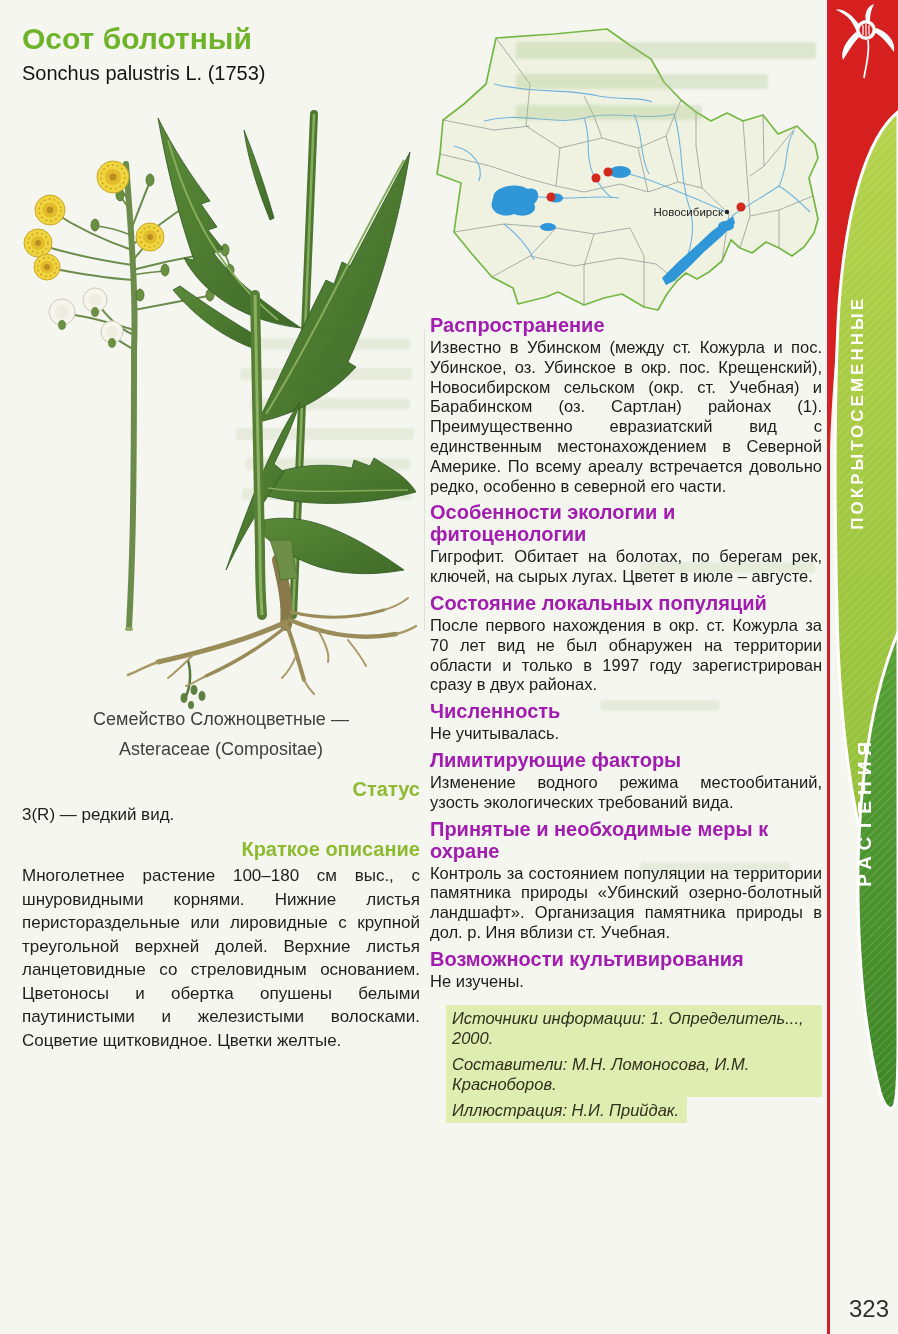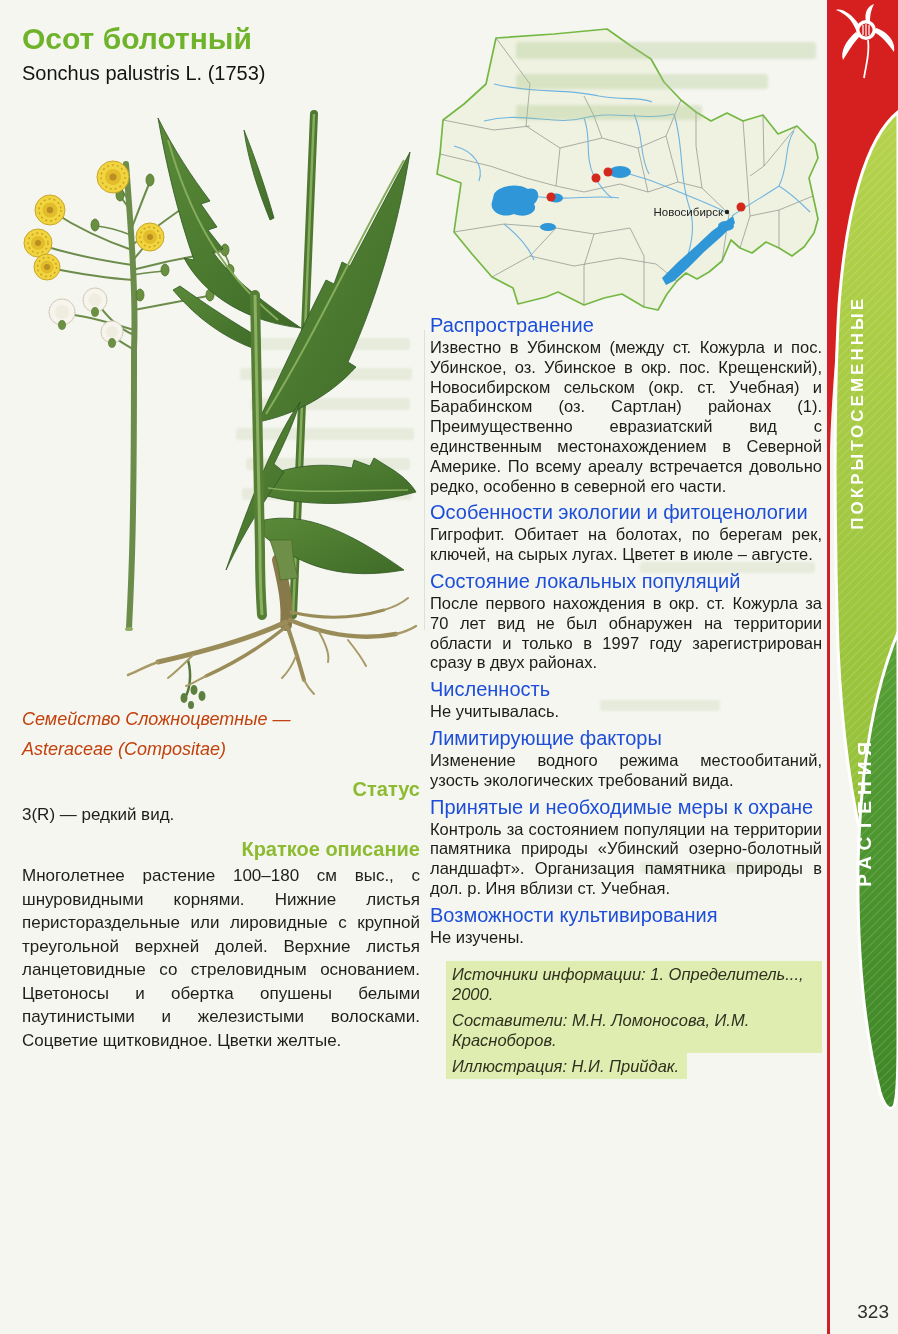--- a/index.html
+++ b/index.html
@@ -11,43 +11,43 @@
   .title{position:absolute;left:22px;top:22px;font-size:30px;font-weight:bold;color:#6fb32a;letter-spacing:0;}
   .latin{position:absolute;left:22px;top:62px;font-size:20px;font-weight:normal;color:#141414;}
   
   .ghost{position:absolute;background:rgba(168,196,136,0.32);filter:blur(1.5px);border-radius:3px;z-index:3;}
   .ghost2{position:absolute;background:rgba(160,190,130,0.18);filter:blur(1.2px);border-radius:3px;z-index:0;}
   
   .plant-wrap{position:absolute;left:8px;top:100px;width:415px;height:610px;z-index:1;}
   .divider{position:absolute;left:424px;top:330px;width:1px;height:300px;background:rgba(60,70,50,0.12);}
   
   .left-block{position:absolute;left:22px;top:704px;width:398px;}
-  .family{font-style:italic;font-size:18px;line-height:30px;color:#c2410c;}
+  .family{font-size:18px;line-height:30px;color:#404040;text-align:center;}
   .g-head{font-size:20px;line-height:22px;font-weight:600;color:#8cbb31;margin:0;text-align:right;}
   .left-block .g-head.status{margin-top:14px;}
   .left-block .status-text{font-size:17px;margin-top:5px;color:#1e1e1c;}
   .left-block .g-head.descr{margin-top:13px;}
   .descr-text{margin-top:4px;font-size:17px;line-height:23.5px;text-align:justify;color:#1e1e1c;}
   
   .map-wrap{position:absolute;left:434px;top:26px;width:388px;height:288px;z-index:2;}
   .right-col{position:absolute;left:430px;top:314px;width:392px;z-index:2;}
-  .sec h3{font-size:20px;line-height:22px;font-weight:400;color:#1d4ed8;margin:5px 0 2px 0;}
+  .sec h3{font-size:20px;line-height:22px;font-weight:700;color:#a21caf;margin:5px 0 2px 0;}
   .sec:first-child h3{margin-top:0;}
   .sec p{margin:0;font-size:16.5px;line-height:19.8px;text-align:justify;color:#1c1c1a;}
   .sources{margin-top:13px;font-style:italic;font-size:16.5px;line-height:20px;color:#30301f;margin-left:16px;}
   .sources div{display:inline-block;background:#dfeeb0;padding:3px 8px 3px 6px;margin:0 0 0 0;}
   
   .sidebar{position:absolute;left:822px;top:0;width:76px;height:1334px;z-index:4;}
   .vlabel{
     position:absolute;color:#fff;writing-mode:vertical-rl;transform:rotate(180deg);
     font-weight:700;white-space:nowrap;
   }
   .vlabel.top{left:26px;top:296px;font-size:17px;letter-spacing:3px;}
   .vlabel.bottom{left:32px;top:736px;font-size:19px;letter-spacing:6px;}
-  .pagenum{position:absolute;right:9px;bottom:11px;font-size:19px;color:#2f2f2f;}
+  .pagenum{position:absolute;right:9px;bottom:11px;font-size:24px;color:#2f2f2f;}
 </style>
 </head>
 <body>
 
 <div class="page">
 
   <div class="title">Осот болотный</div>
   <div class="latin">Sonchus palustris L. (1753)</div>
 
   <div class="ghost" style="left:516px;top:42px;width:300px;height:17px;"></div>

